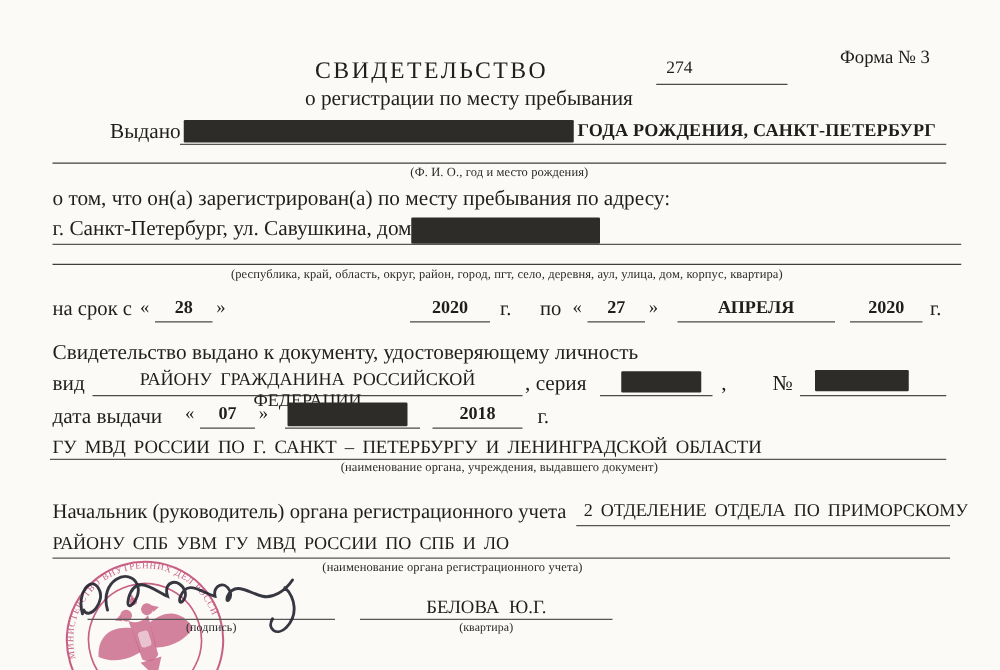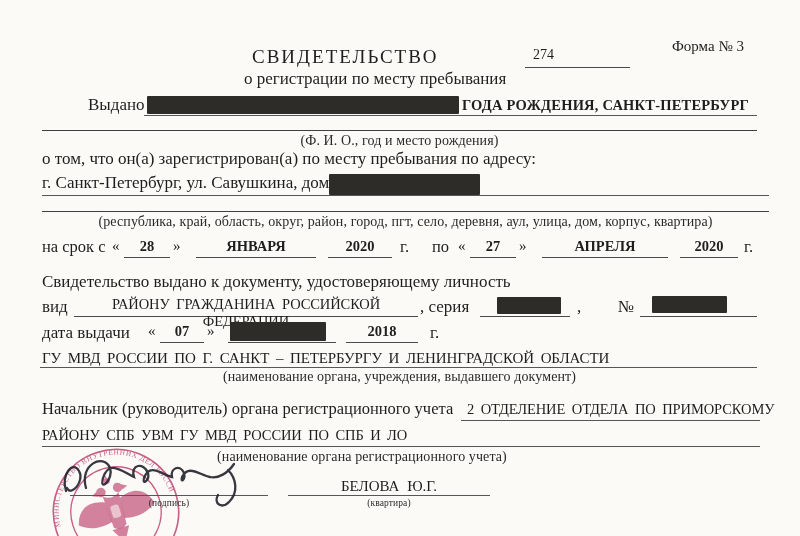--- a/index.html
+++ b/index.html
@@ -7,21 +7,21 @@
     position:relative;width:800px;height:536px;overflow:hidden;
     background:#fbfaf7;
     font-family:"Liberation Serif","DejaVu Serif",serif;
     color:#1f1e1c;
   }
   .abs{position:absolute;}
   .t17{font-size:17px;line-height:1.25;}
   .t16{font-size:16.5px;line-height:1.25;}
   .caps{font-size:14.5px;letter-spacing:-0.1px;word-spacing:3px;}
   .boldval{font-weight:bold;font-size:14.5px;letter-spacing:0.2px;}
-  .cap{font-size:14px;color:#2a2a2a;text-align:center;letter-spacing:0.1px;}
+  .cap{font-size:10px;color:#2a2a2a;text-align:center;letter-spacing:0.1px;}
   .hr{border-top:1.5px solid #3f3f3f;height:0;}
   .hr-thin{border-top:1.2px solid #565656;height:0;}
   .field{border-bottom:1.3px solid #4a4a4a;text-align:center;height:20px;}
   .field .v{font-weight:bold;font-size:14.5px;}
   .bar{background:#2e2c28;border-radius:1px;}
   .quote{font-size:15px;}
   .title{font-size:19px;letter-spacing:2px;}
   .stamp-svg{opacity:0.92;}
   .z1{z-index:1;} .z3{z-index:3;}
 </style>
@@ -78,21 +78,20 @@
   <div class="abs z1 bar" style="left:329px;top:174px;width:151px;height:21px;"></div>
   <div class="abs z1 hr-thin" style="left:42px;top:195px;width:727px;"></div>
 
   <div class="abs z1 hr" style="left:42px;top:211px;width:727px;"></div>
   <div class="abs z1 cap" style="left:42px;top:214px;width:727px;">(республика, край, область, округ, район, город, пгт, село, деревня, аул, улица, дом, корпус, квартира)</div>
 
   <div class="abs z1 t16" style="left:42px;top:237px;">на срок с</div>
   <div class="abs z1 quote" style="left:112px;top:238px;">«</div>
   <div class="abs z1 field" style="left:124px;top:237px;width:46px;"><span class="v">28</span></div>
   <div class="abs z1 quote" style="left:173px;top:238px;">»</div>
-  <div class="abs z1 field" style="left:196px;top:237px;width:120px;"><span class="v">ЯНВАРЯ</span></div>
   <div class="abs z1 field" style="left:328px;top:237px;width:64px;"><span class="v">2020</span></div>
   <div class="abs z1 t16" style="left:400px;top:237px;">г.</div>
   <div class="abs z1 t16" style="left:432px;top:237px;">по</div>
   <div class="abs z1 quote" style="left:458px;top:238px;">«</div>
   <div class="abs z1 field" style="left:470px;top:237px;width:46px;"><span class="v">27</span></div>
   <div class="abs z1 quote" style="left:519px;top:238px;">»</div>
   <div class="abs z1 field" style="left:542px;top:237px;width:126px;"><span class="v">АПРЕЛЯ</span></div>
   <div class="abs z1 field" style="left:680px;top:237px;width:58px;"><span class="v">2020</span></div>
   <div class="abs z1 t16" style="left:744px;top:237px;">г.</div>
 

